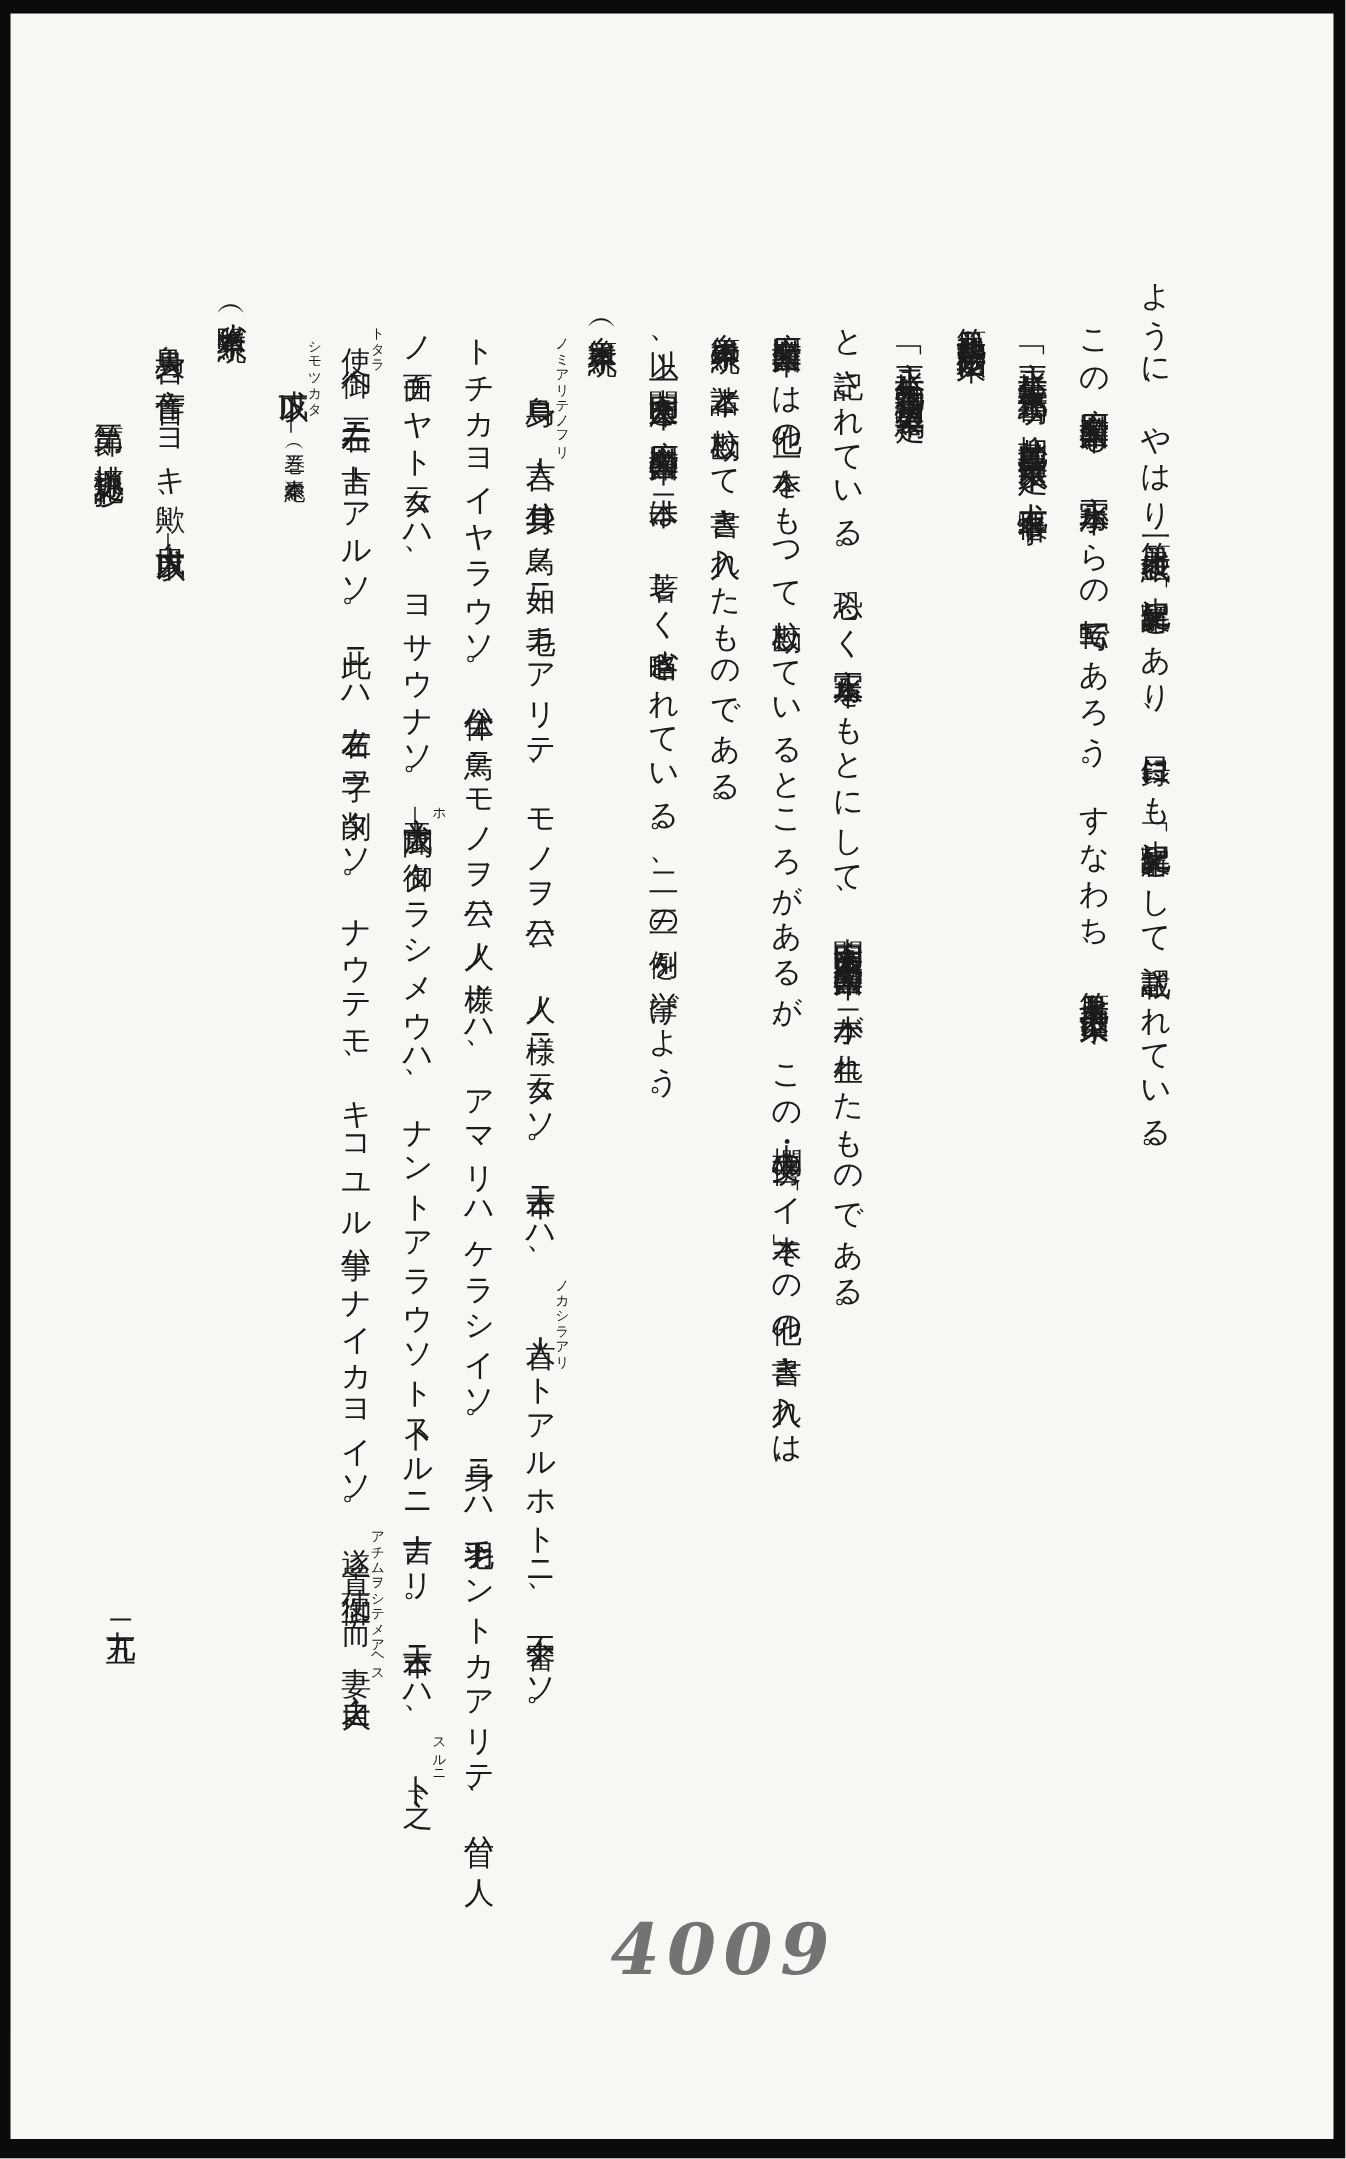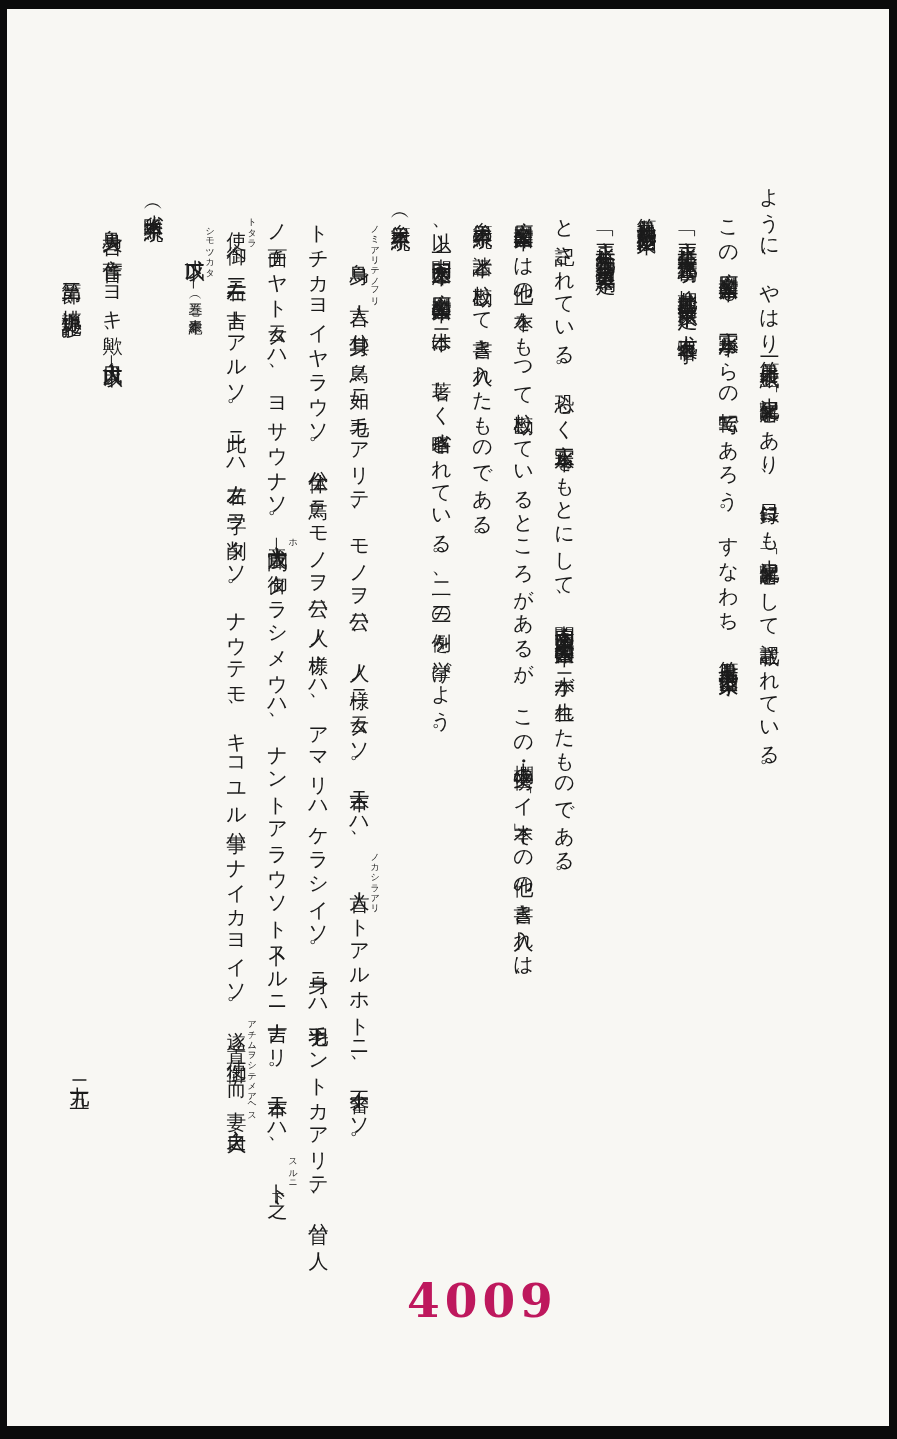--- a/index.html
+++ b/index.html
@@ -40,21 +40,22 @@
     font-size:20px;
     letter-spacing:6px;
   }
   .stamp {
     position:absolute;
     left:400px; top:1264px;
     font-family:"DejaVu Serif",serif;
     font-size:47px;
     font-weight:600;
     letter-spacing:5px;
-    color:#be185d;
+    color:#737373;
+    font-style:italic;
   }
 </style>
 </head>
 <body>
 
 <div class="page">
   <div class="textflow">
       <p class="col" style="padding-top: 0px;">ように、やはり第一冊表紙に「史記集解」とあり、目録にも「史記集解」として記載されている。</p>
       <p class="col" style="padding-top: 33px;">この府立図書館本も、永正写本からの転写であろう。すなわち、第七冊呉太伯世家末に</p>
       <p class="col" style="padding-top: 50px;">「永正十三年孟秋十九終書功了　抑此抄呉王十四年以來不足　尤有恨者乎」</p>

